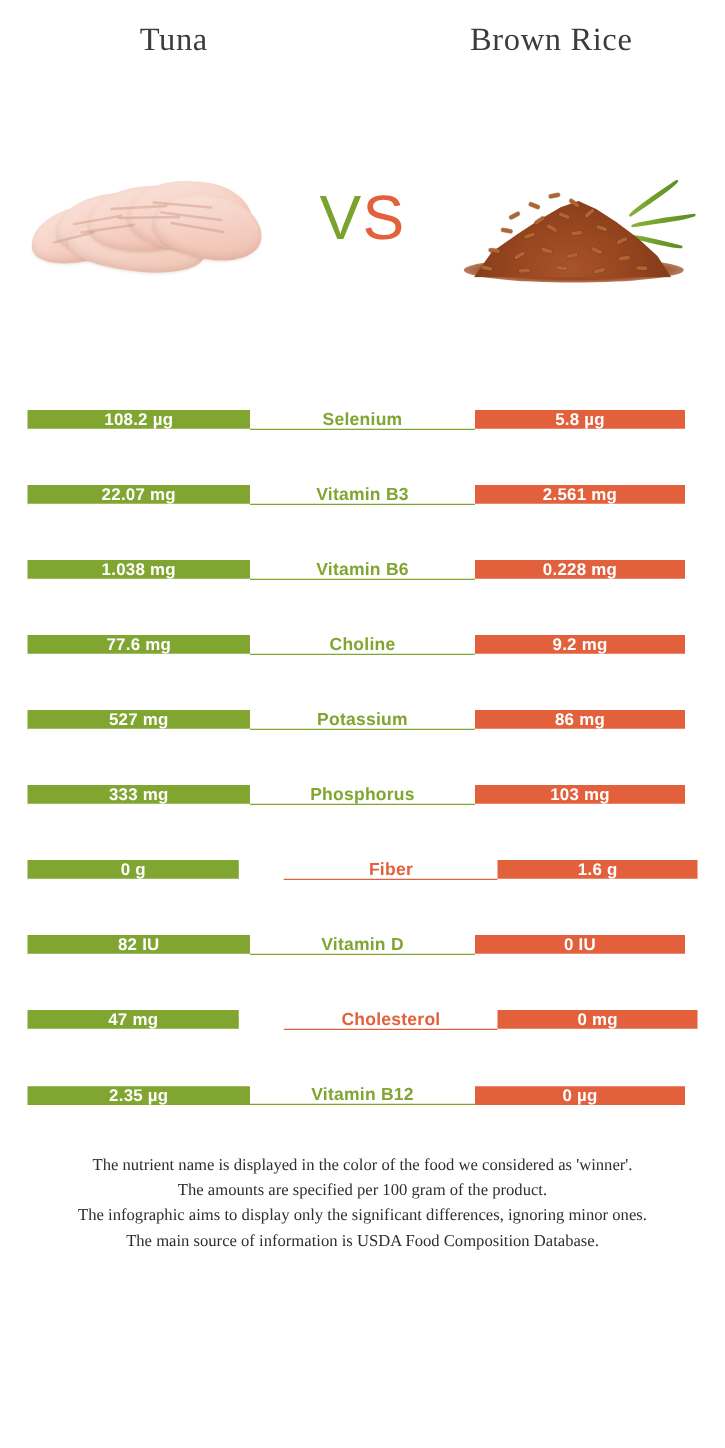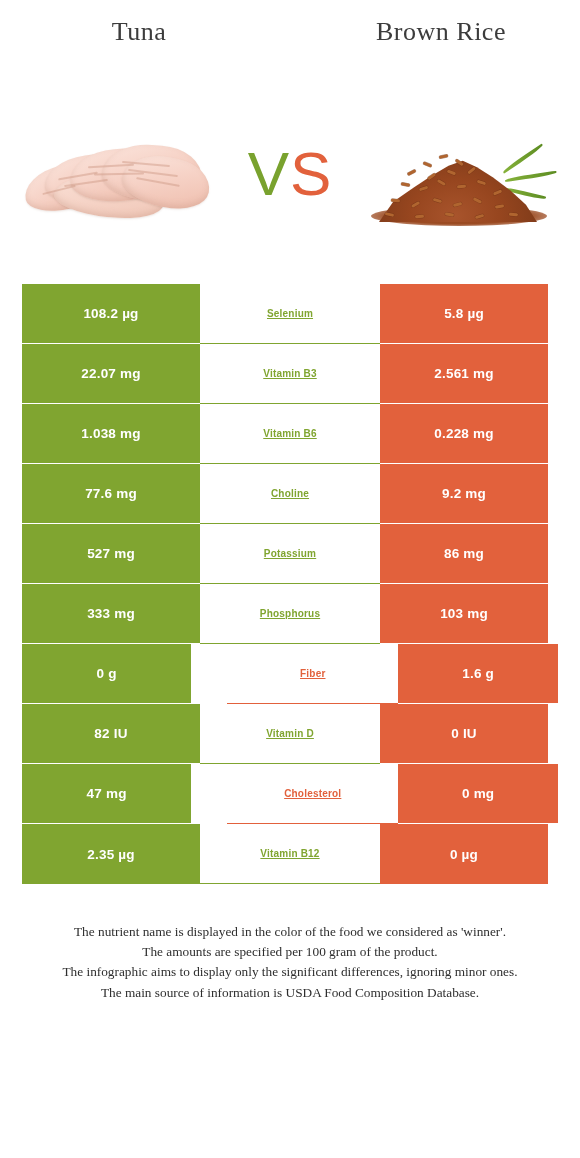--- a/index.html
+++ b/index.html
@@ -50,21 +50,21 @@
     width: 218px;
     height: 160px;
     position: relative;
     display: flex;
     align-items: center;
     justify-content: center;
   }
   .vs {
     width: 126px;
     text-align: center;
-    font-size: 62px;
+    font-size: 50px;
     font-weight: 400;
     letter-spacing: 1px;
     font-family: "Liberation Sans", sans-serif;
     line-height: 1;
     white-space: nowrap;
   }
   .vs .v { color: #79a22e; }
   .vs .s { color: #e2613c; }
 
   
@@ -138,42 +138,42 @@
   
   .table {
     margin: 10px auto 0 auto;
     width: 536px;
     display: flex;
     flex-direction: column;
   }
   .row {
     display: flex;
     height: 60px;
+    align-items: flex-end;
   }
   .cell {
     display: flex;
     align-items: center;
     justify-content: center;
     font-size: 13.5px;
     font-weight: 600;
     box-sizing: border-box;
     letter-spacing: 0.2px;
   }
   .cell.left {
     width: 178px;
     background: #80a530;
     color: #ffffff;
     border-bottom: 1px solid #ffffff;
   }
   .cell.mid {
     width: 180px;
     background: #ffffff;
-    font-size: 10px;
+    font-size: 14px;
     font-weight: 700;
-    text-decoration: underline;
   }
   .cell.right {
     width: 168px;
     background: #e2613c;
     color: #ffffff;
     border-bottom: 1px solid #ffffff;
   }
   .row:last-child .cell.left,
   .row:last-child .cell.right { border-bottom: none; }
 

